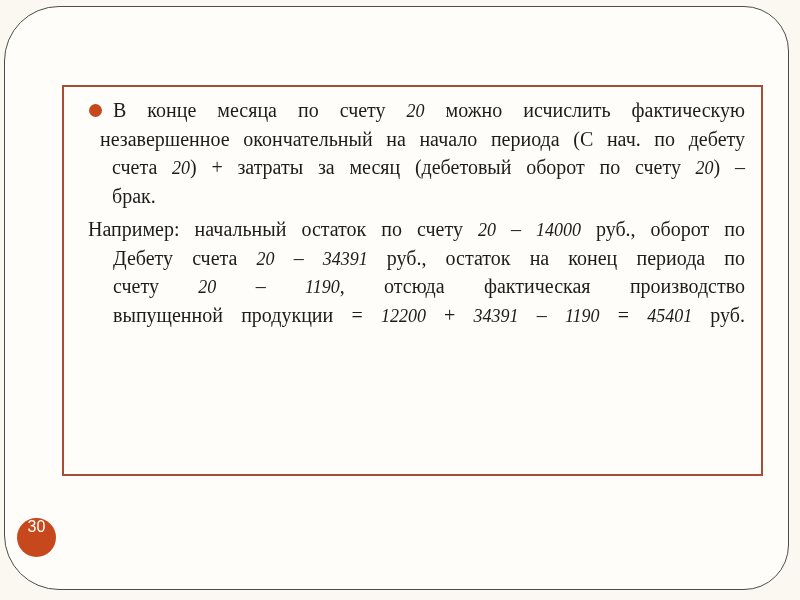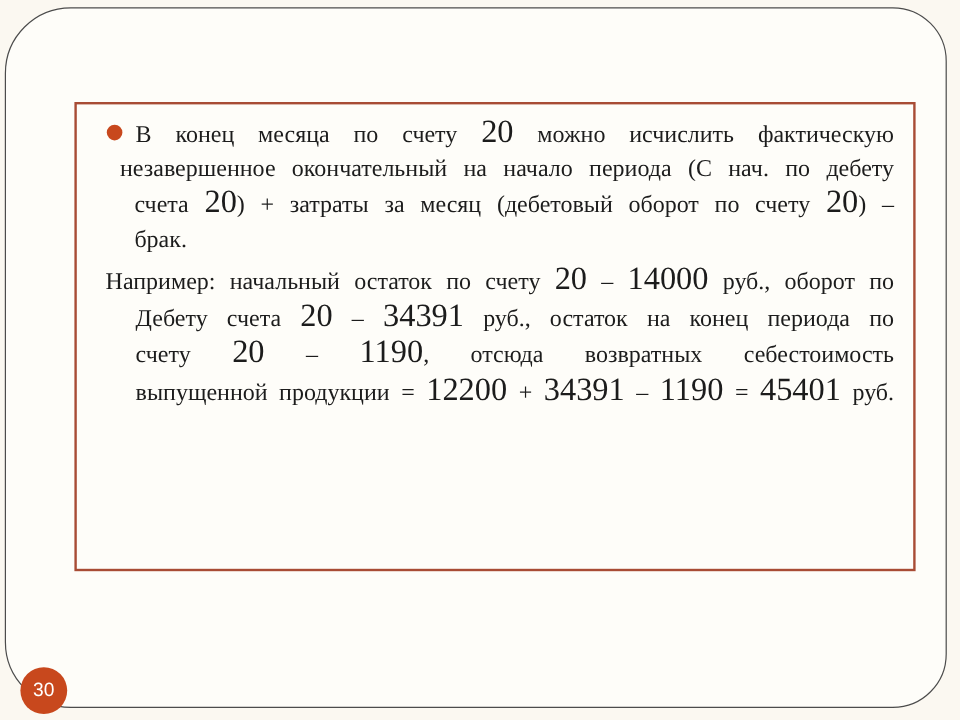--- a/index.html
+++ b/index.html
@@ -32,64 +32,64 @@
     padding: 9px 16px 0 16px;
   }
   .para { margin: 0; font-size: 20px; }
   .line {
     line-height: 28.5px;
     text-align: justify;
     text-align-last: justify;
     white-space: normal;
   }
   .line.last { text-align-last: left; }
-  .num { font-size: 27px; line-height: 1; }
+  .num { font-size: 18px; line-height: 1; font-style: italic; }
   .para1 { position: relative; padding-left: 33px; }
   .bullet {
     position: absolute; left: 9px; top: 8px;
     width: 13px; height: 13px; border-radius: 50%;
     background: var(--accent, #c8481d);
   }
   .para2 { padding-left: 32px; }
   .para2 .line:first-child { margin-left: -12px; }
   .para3 { padding-left: 33px; margin-top: 5px; }
   .para3 .line:first-child { margin-left: -25px; }
   .para3 .line.last { text-align-last: justify; }
   .para4 { padding-left: 40px; margin-top: 4px; }
   .badge {
-    position: absolute; left: 17px; top: 556px;
+    position: absolute; left: 17px; top: 518px;
     width: 39px; height: 39px; border-radius: 50%;
     background: var(--accent, #c8481d);
-    display: flex; align-items: center; justify-content: center;
+    display: flex; align-items: flex-start; justify-content: center;
     color: var(--badge-text, #ffffff);
     font-family: "Liberation Sans", sans-serif;
     font-size: 16px;
   }
 </style>
 </head>
 <body>
 
 <div class="page">
   <div class="slide">
     <div class="textbox">
       <div class="para para1">
         <span class="bullet"></span>
         <div>
-            <div class="line"><span>В конец месяца по счету </span><span class="num">20</span><span> можно исчислить фактическую</span></div>
+            <div class="line"><span>В конце месяца по счету </span><span class="num">20</span><span> можно исчислить фактическую</span></div>
           </div>
       </div>
       <div class="para para2">
           <div class="line"><span>незавершенное окончательный на начало периода (С нач. по дебету</span></div>
           <div class="line"><span>счета </span><span class="num">20</span><span>) + затраты за месяц (дебетовый оборот по счету </span><span class="num">20</span><span>) –</span></div>
           <div class="line last"><span>брак.</span></div>
         </div>
       <div class="para para3">
           <div class="line"><span>Например: начальный остаток по счету </span><span class="num">20</span><span> – </span><span class="num">14000</span><span> руб., оборот по</span></div>
           <div class="line"><span>Дебету счета </span><span class="num">20</span><span> – </span><span class="num">34391</span><span> руб., остаток на конец периода по</span></div>
-          <div class="line"><span>счету </span><span class="num">20</span><span> – </span><span class="num">1190</span><span>, отсюда возвратных себестоимость</span></div>
+          <div class="line"><span>счету </span><span class="num">20</span><span> – </span><span class="num">1190</span><span>, отсюда фактическая производство</span></div>
           <div class="line last"><span>выпущенной продукции = </span><span class="num">12200</span><span> + </span><span class="num">34391</span><span> – </span><span class="num">1190</span><span> = </span><span class="num">45401</span><span> руб.</span></div>
         </div>
     </div>
   </div>
   <div class="badge">
     <span>30</span>
   </div>
 </div>
 
 </body></html>

